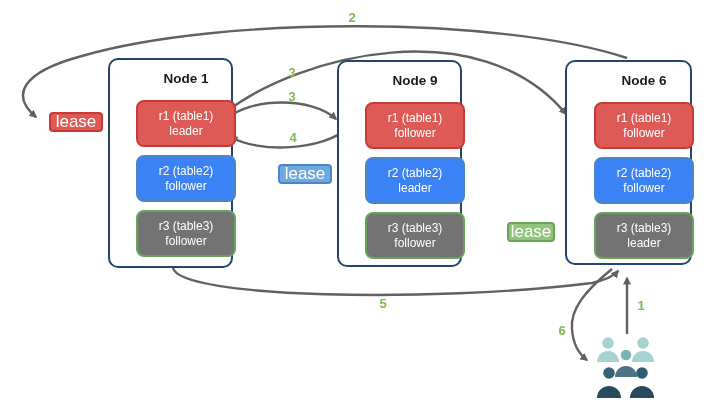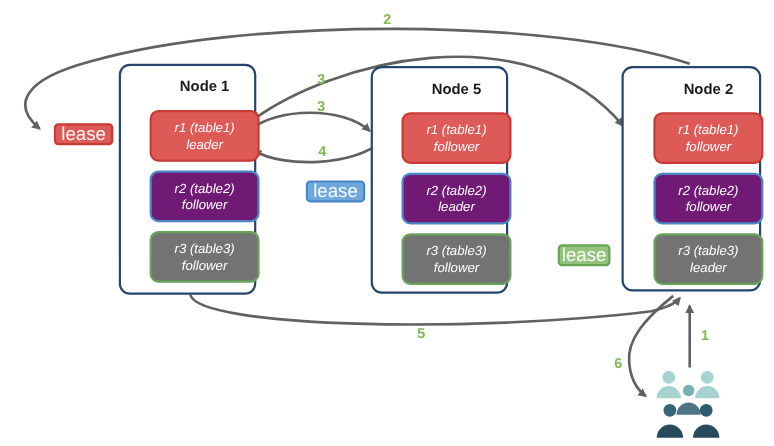--- a/index.html
+++ b/index.html
@@ -14,26 +14,26 @@
   }
   .node-1{left:108px;top:58px;width:125px;height:210px;}
   .node-2{left:337px;top:60px;width:125px;height:207px;}
   .node-3{left:565px;top:60px;width:127px;height:205px;}
   .node-title{
     margin-top:11px;font-size:13.5px;font-weight:bold;color:#1b1b1b;line-height:16px;
   }
   .rep{
     width:100px;height:47px;border-radius:8px;border:2px solid;box-sizing:border-box;
     display:flex;flex-direction:column;align-items:center;justify-content:center;
-    color:#ffffff;font-size:12px;line-height:15px;text-align:center;font-style:italic;
+    color:#ffffff;font-size:12px;line-height:15px;text-align:center;
   }
   .rep.first{margin-top:13px;}
   .rep + .rep{margin-top:8px;}
   .rep-red{background:#dd5a57;border-color:#c93a36;}
-  .rep-blue{background:#701a75;border-color:#4a86c6;}
+  .rep-blue{background:#3b82f6;border-color:#4a86c6;}
   .rep-green{background:#737373;border-color:#68a457;}
   .lease{
     position:absolute;height:20px;border-radius:4px;border:2px solid;box-sizing:border-box;
     display:flex;align-items:center;justify-content:center;
     color:#ffffff;font-size:17px;line-height:16px;
   }
   .lease-red{left:49px;top:112px;width:54px;background:#dd5a57;border-color:#c93a36;}
   .lease-blue{left:278px;top:164px;width:54px;background:#6fa8dc;border-color:#4a86c6;}
   .lease-green{left:507px;top:222px;width:48px;background:#93c47d;border-color:#68a457;}
   .step{
@@ -81,37 +81,37 @@
       <span>r2 (table2)</span>
       <span>follower</span>
     </div>
     <div class="rep rep-green">
       <span>r3 (table3)</span>
       <span>follower</span>
     </div>
   </div>
 
   <div class="node node-2">
-    <div class="node-title">Node 5</div>
+    <div class="node-title">Node 9</div>
     <div class="rep rep-red first">
       <span>r1 (table1)</span>
       <span>follower</span>
     </div>
     <div class="rep rep-blue">
       <span>r2 (table2)</span>
       <span>leader</span>
     </div>
     <div class="rep rep-green">
       <span>r3 (table3)</span>
       <span>follower</span>
     </div>
   </div>
 
   <div class="node node-3">
-    <div class="node-title">Node 2</div>
+    <div class="node-title">Node 6</div>
     <div class="rep rep-red first">
       <span>r1 (table1)</span>
       <span>follower</span>
     </div>
     <div class="rep rep-blue">
       <span>r2 (table2)</span>
       <span>follower</span>
     </div>
     <div class="rep rep-green">
       <span>r3 (table3)</span>

